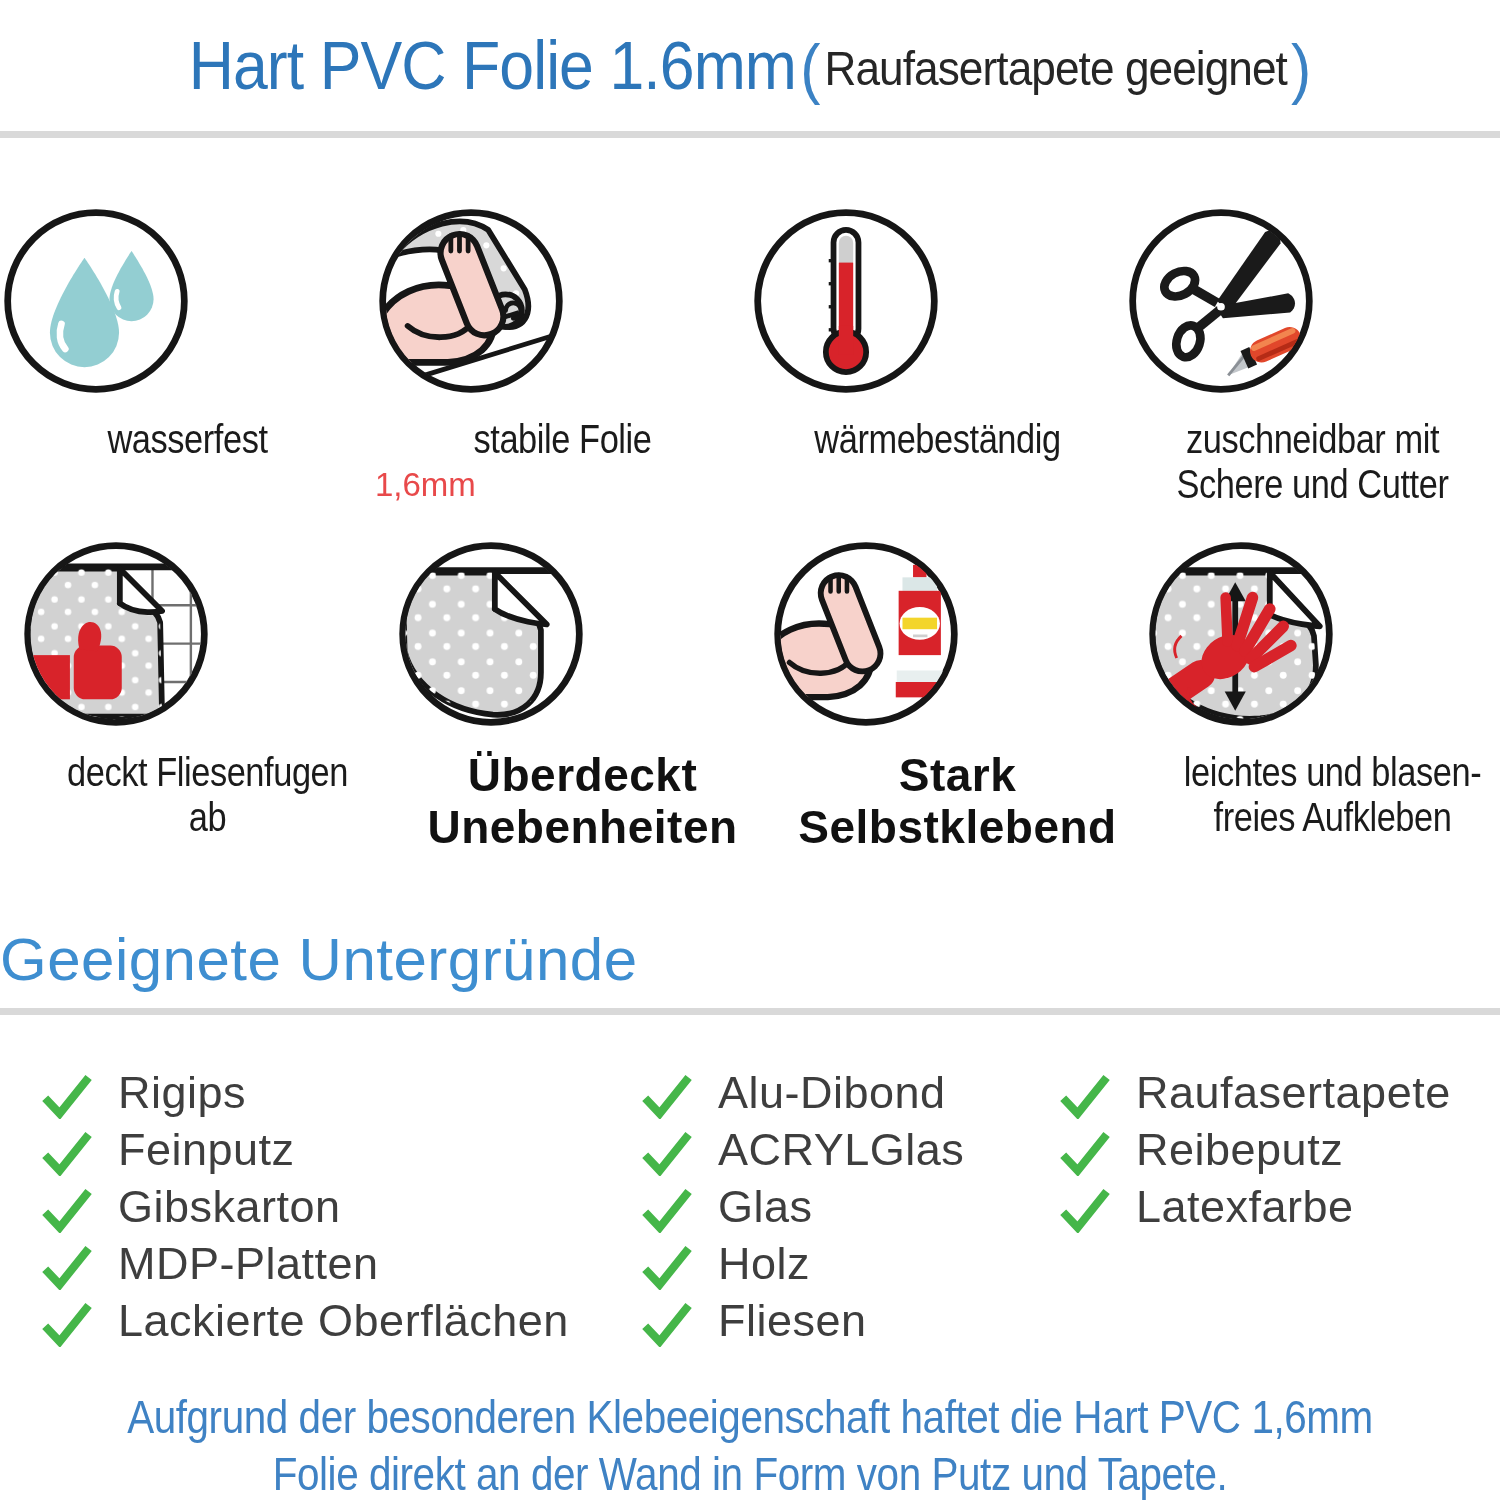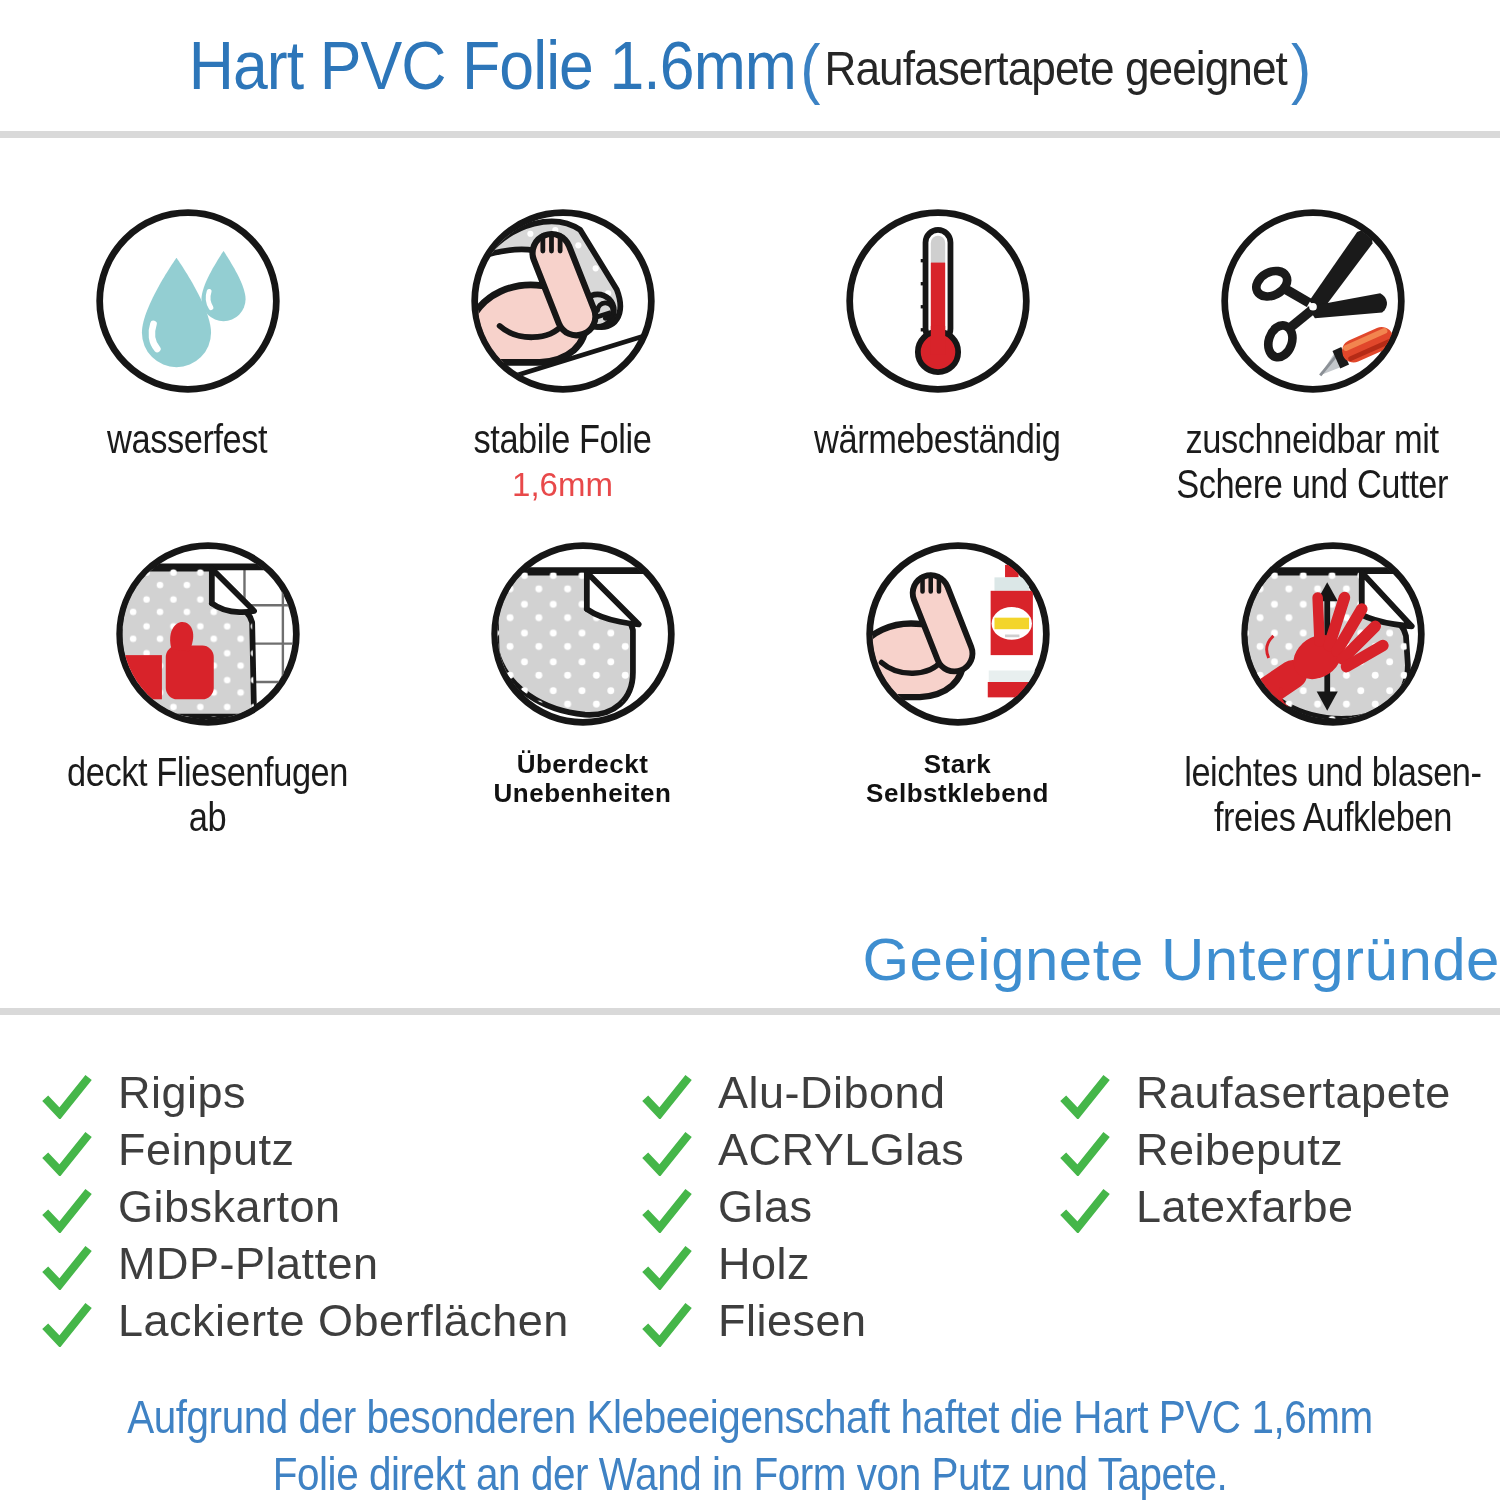--- a/index.html
+++ b/index.html
@@ -13,29 +13,29 @@
   .t-main{font-size:68px;font-weight:500;color:#2d76b9;letter-spacing:-1px;}
   .t-paren{font-size:66px;font-weight:400;color:#3b82c4;vertical-align:-2px;}
   .t-inner{font-size:48px;font-weight:500;color:#262626;vertical-align:4px;letter-spacing:-1px;}
 
   .divider{position:absolute;left:0;width:1500px;height:7px;background:#d9d9d9;}
   .d1{top:131px;} .d2{top:1008px;}
 
   
   .feat-row{position:absolute;left:0;width:1500px;display:flex;}
   .r1{top:205px;} .r2{top:538px;margin-left:20px;}
-  .feature{width:375px;display:flex;flex-direction:column;align-items:center;}
+  .feature{width:375px;display:flex;flex-direction:column;}
   .badge{width:192px;height:192px;display:block;}
   .feature-label{margin-top:20px;font-size:40px;line-height:1.12;text-align:center;
                  color:#1b1b1b;white-space:pre-line;letter-spacing:-0.5px;}
-  .geo{font-weight:600;letter-spacing:0.5px;color:#111;transform:none;font-size:26px;}
+  .geo{font-weight:600;letter-spacing:0.5px;color:#111;transform:none;font-size:46px;}
   .feature-sub{margin-top:4px;font-size:33px;color:#e8494a;letter-spacing:0;}
 
   
-  .section-title{position:absolute;top:925px;left:0;width:1500px;text-align:right;
+  .section-title{position:absolute;top:925px;left:0;width:1500px;text-align:left;
                  font-size:60px;font-weight:500;color:#3e8ed0;letter-spacing:0.5px;}
 
   
   .substrates{position:absolute;top:1062px;left:38px;width:1430px;display:grid;
               grid-template-columns:600px 418px 412px;}
   .sub-col{display:flex;flex-direction:column;}
   .sub-item{height:57px;display:flex;align-items:flex-end;}
   .check{width:56px;height:47px;flex:0 0 56px;margin-right:24px;}
   .sub-label{font-size:45px;font-weight:500;color:#3e3e3e;letter-spacing:0.5px;white-space:nowrap;}
 

